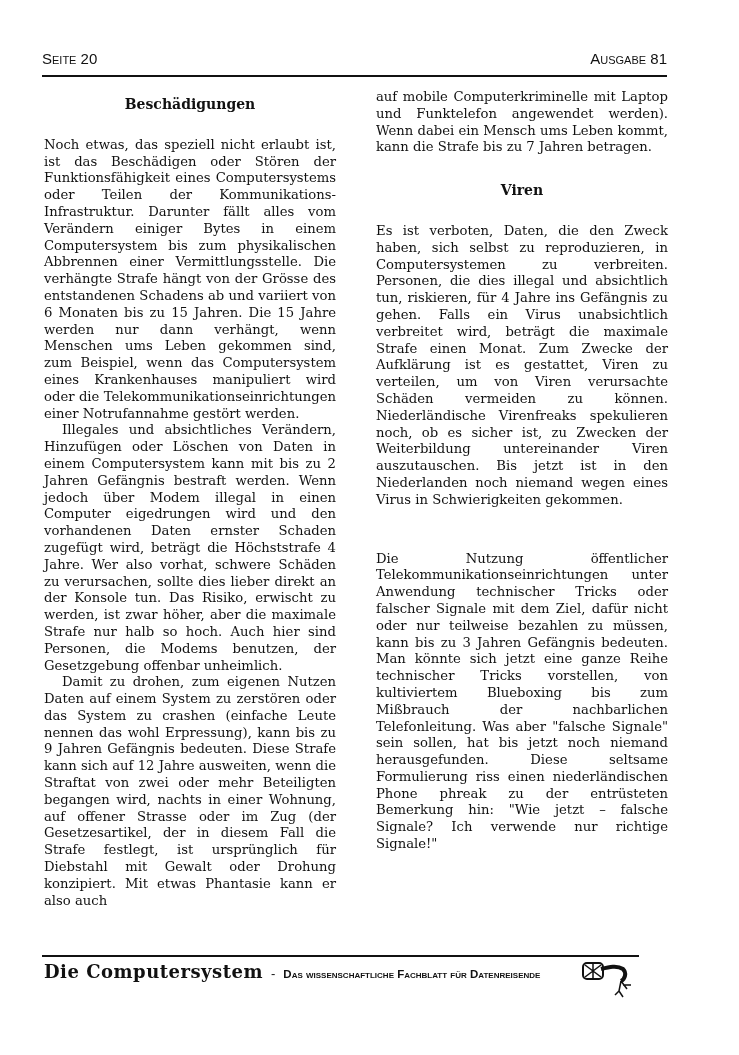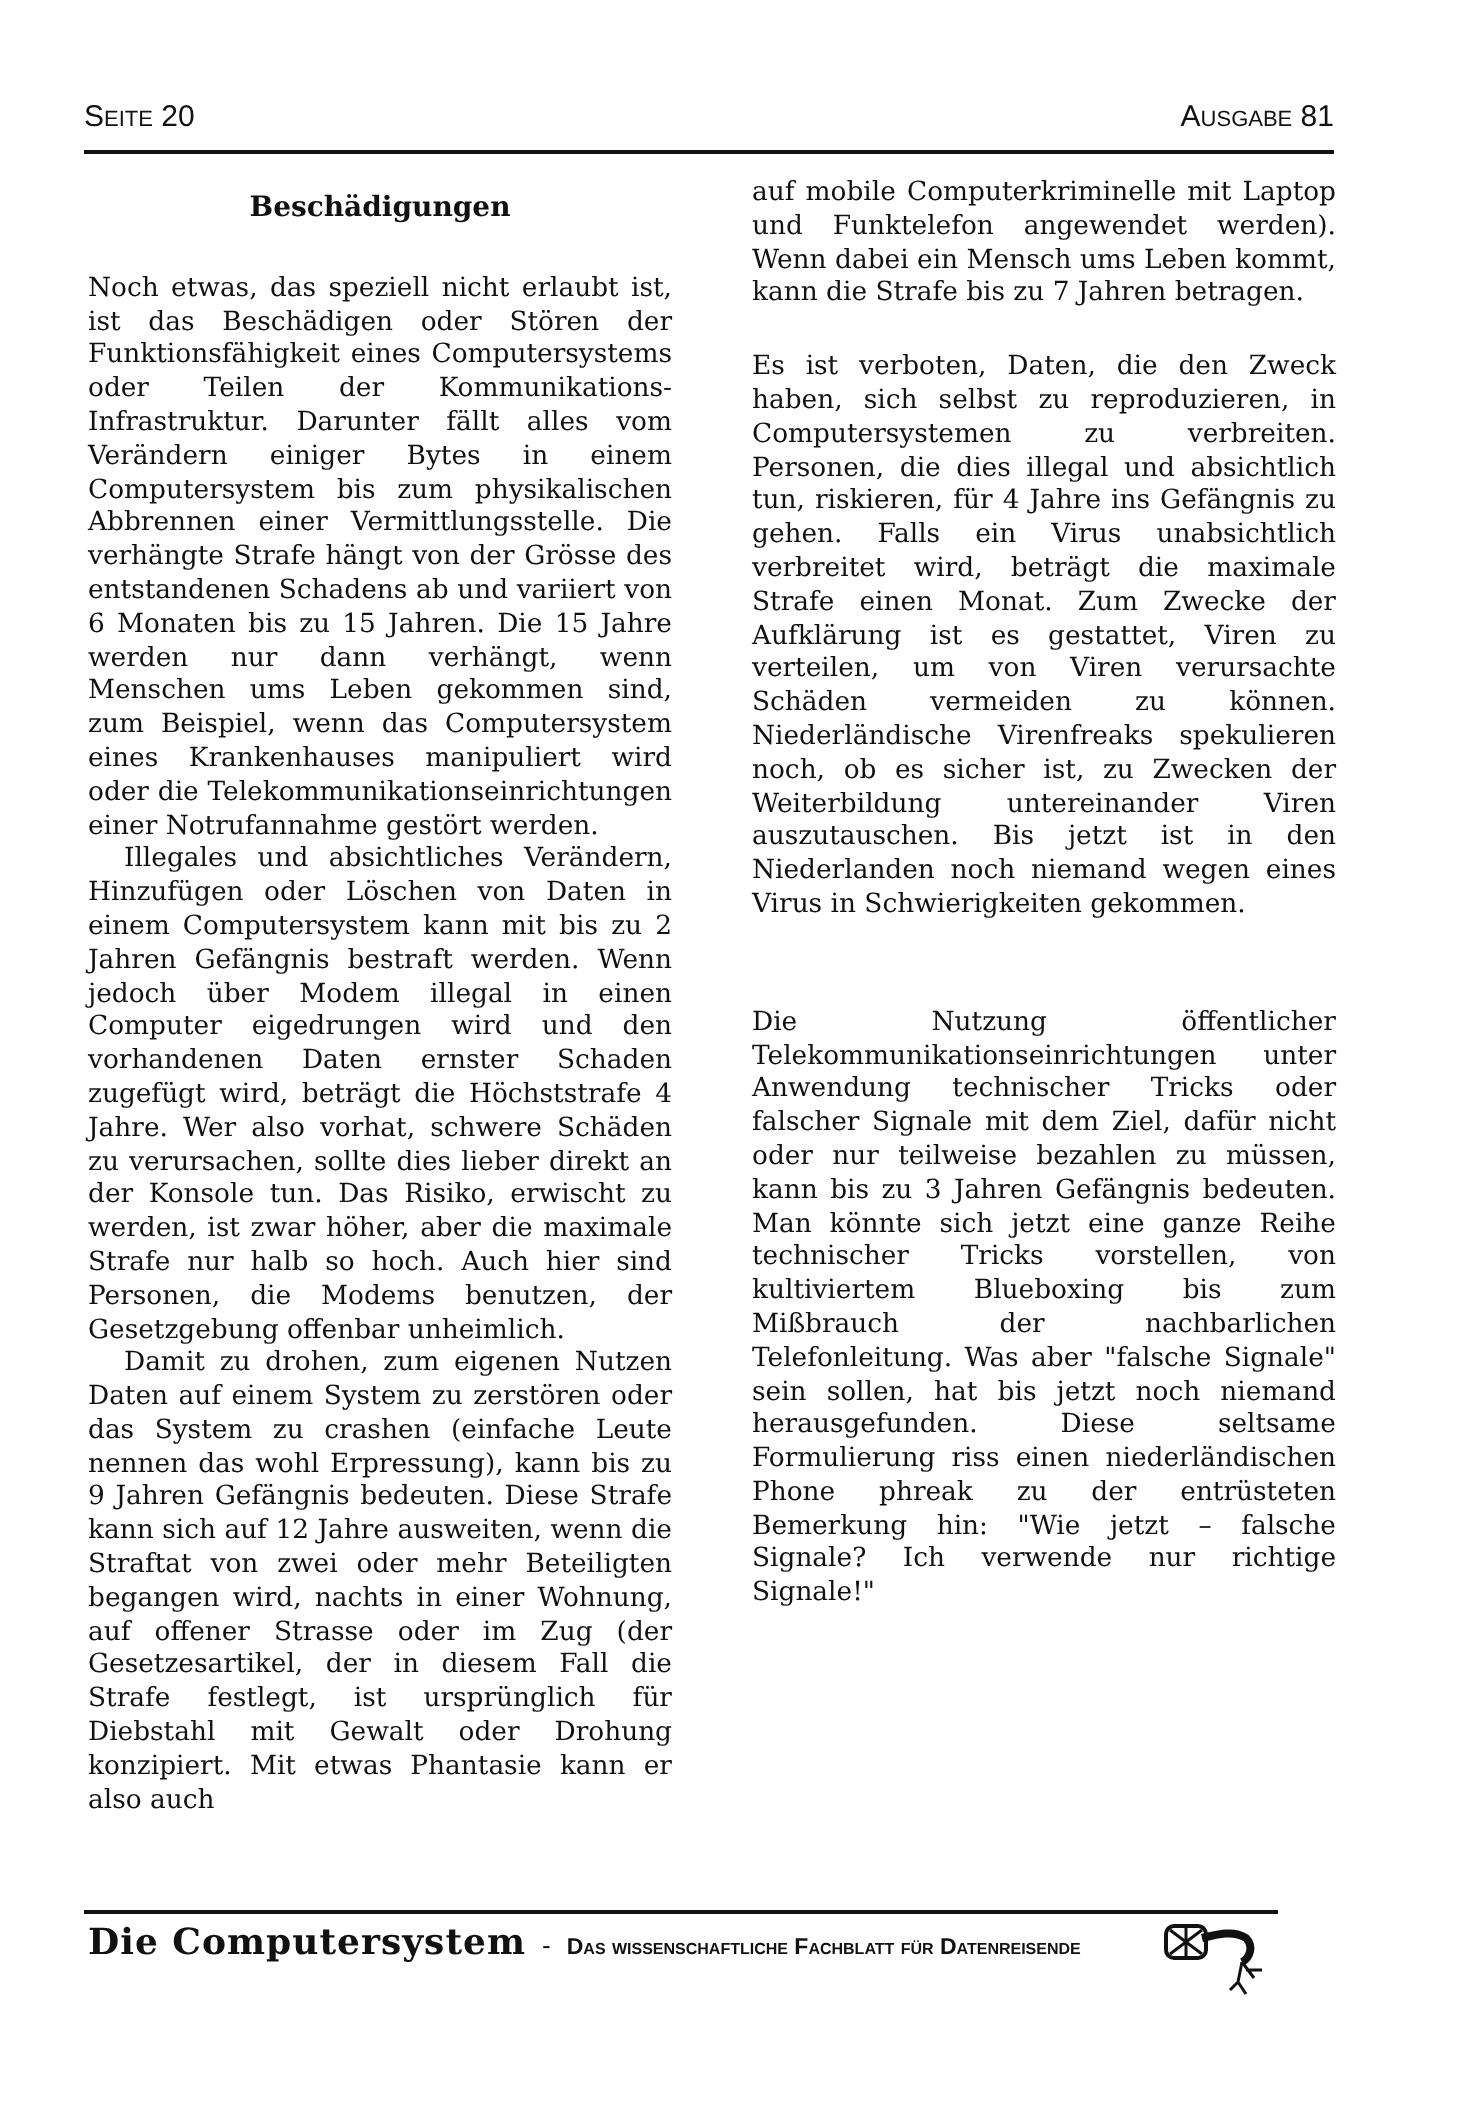--- a/index.html
+++ b/index.html
@@ -35,20 +35,21 @@
 <div class="col left">
   <h2>Beschädigungen</h2>
   <p>Noch etwas, das speziell nicht erlaubt ist, ist das Beschädigen oder Stören der Funktionsfähigkeit eines Computersystems oder Teilen der Kommunikations-Infrastruktur. Darunter fällt alles vom Verändern einiger Bytes in einem Computersystem bis zum physikalischen Abbrennen einer Vermittlungsstelle. Die verhängte Strafe hängt von der Grösse des entstandenen Schadens ab und variiert von 6 Monaten bis zu 15 Jahren. Die 15 Jahre werden nur dann verhängt, wenn Menschen ums Leben gekommen sind, zum Beispiel, wenn das Computersystem eines Krankenhauses manipuliert wird oder die Telekommunikationseinrichtungen einer Notrufannahme gestört werden.</p>
   <p class="indent">Illegales und absichtliches Verändern, Hinzufügen oder Löschen von Daten in einem Computersystem kann mit bis zu 2 Jahren Gefängnis bestraft werden. Wenn jedoch über Modem illegal in einen Computer eigedrungen wird und den vorhandenen Daten ernster Schaden zugefügt wird, beträgt die Höchststrafe 4 Jahre. Wer also vorhat, schwere Schäden zu verursachen, sollte dies lieber direkt an der Konsole tun. Das Risiko, erwischt zu werden, ist zwar höher, aber die maximale Strafe nur halb so hoch. Auch hier sind Personen, die Modems benutzen, der Gesetzgebung offenbar unheimlich.</p>
   <p class="indent">Damit zu drohen, zum eigenen Nutzen Daten auf einem System zu zerstören oder das System zu crashen (einfache Leute nennen das wohl Erpressung), kann bis zu 9 Jahren Gefängnis bedeuten. Diese Strafe kann sich auf 12 Jahre ausweiten, wenn die Straftat von zwei oder mehr Beteiligten begangen wird, nachts in einer Wohnung, auf offener Strasse oder im Zug (der Gesetzesartikel, der in diesem Fall die Strafe festlegt, ist ursprünglich für Diebstahl mit Gewalt oder Drohung konzipiert. Mit etwas Phantasie kann er also auch</p>
 </div>
 
 <div class="col right">
   <p>auf mobile Computerkriminelle mit Laptop und Funktelefon angewendet werden). Wenn dabei ein Mensch ums Leben kommt, kann die Strafe bis zu 7 Jahren betragen.</p>
   <div class="gap"></div>
+  <h2>Viren</h2>
   <p>Es ist verboten, Daten, die den Zweck haben, sich selbst zu reproduzieren, in Computersystemen zu verbreiten. Personen, die dies illegal und absichtlich tun, riskieren, für 4 Jahre ins Gefängnis zu gehen. Falls ein Virus unabsichtlich verbreitet wird, beträgt die maximale Strafe einen Monat. Zum Zwecke der Aufklärung ist es gestattet, Viren zu verteilen, um von Viren verursachte Schäden vermeiden zu können. Niederländische Virenfreaks spekulieren noch, ob es sicher ist, zu Zwecken der Weiterbildung untereinander Viren auszutauschen. Bis jetzt ist in den Niederlanden noch niemand wegen eines Virus in Schwierigkeiten gekommen.</p>
   <div class="gap-lg"></div>
   <p>Die Nutzung öffentlicher Telekommunikationseinrichtungen unter Anwendung technischer Tricks oder falscher Signale mit dem Ziel, dafür nicht oder nur teilweise bezahlen zu müssen, kann bis zu 3 Jahren Gefängnis bedeuten. Man könnte sich jetzt eine ganze Reihe technischer Tricks vorstellen, von kultiviertem Blueboxing bis zum Mißbrauch der nachbarlichen Telefonleitung. Was aber "falsche Signale" sein sollen, hat bis jetzt noch niemand herausgefunden. Diese seltsame Formulierung riss einen niederländischen Phone phreak zu der entrüsteten Bemerkung hin: "Wie jetzt – falsche Signale? Ich verwende nur richtige Signale!"</p>
 </div>
 
 <div class="rule-bottom"></div>
 
 <div class="footer">
   <span class="mast">Die Computersystem</span>
   <span class="sep">-</span>

